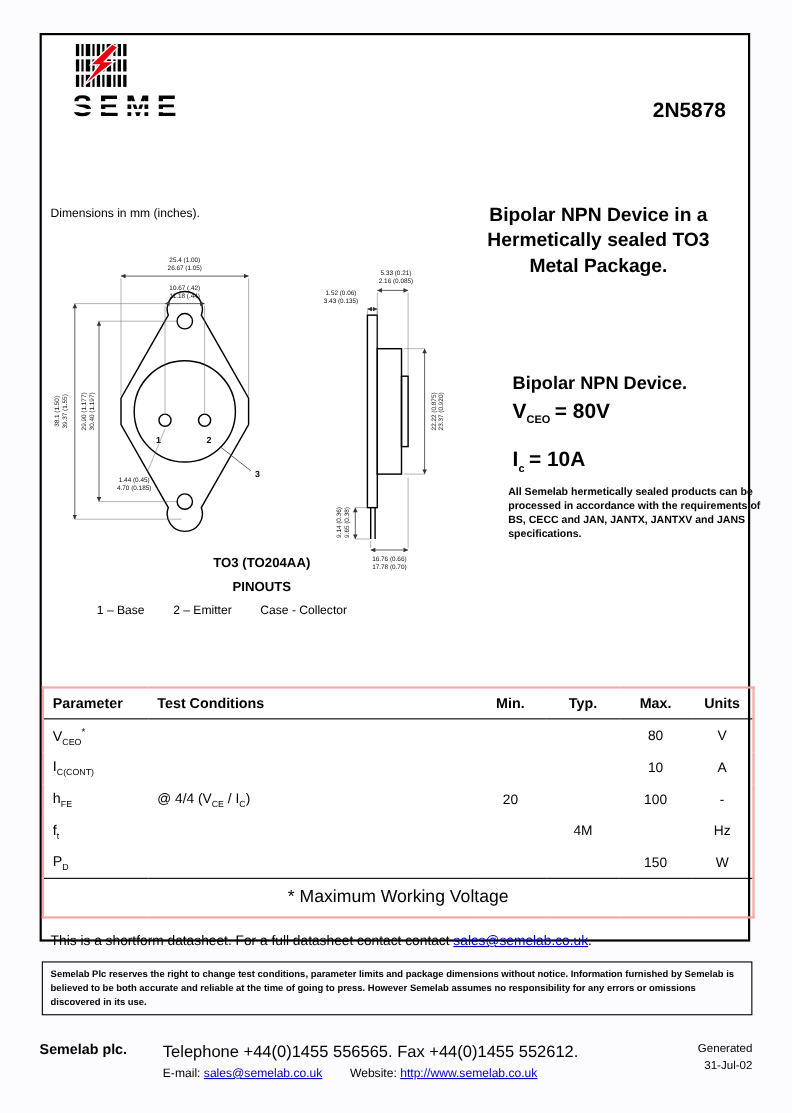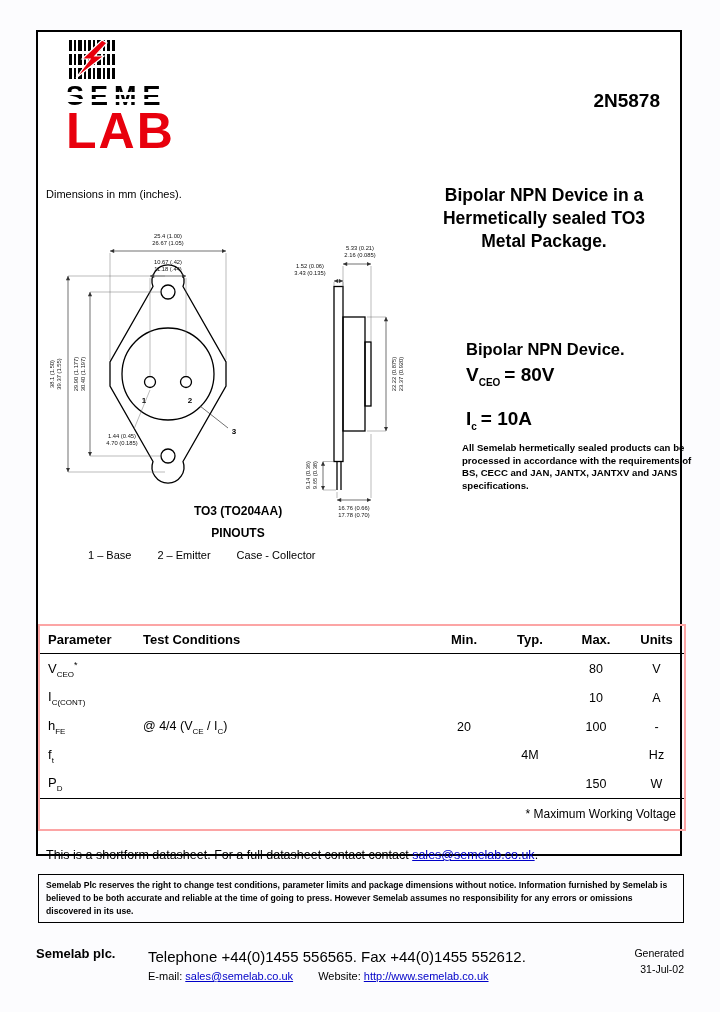--- a/index.html
+++ b/index.html
@@ -42,21 +42,21 @@
   .pinout-row{position:absolute;left:50px;top:517px;display:flex;gap:26px;font-size:11px;}
 
   table.spec{position:absolute;left:0;top:592px;width:646px;border:2px solid #fca5a5;border-collapse:collapse;box-sizing:border-box;table-layout:fixed;}
   table.spec th{font-size:13px;font-weight:bold;text-align:center;padding:6px 8px;border-bottom:1.6px solid #000;}
   table.spec th.al{text-align:left;}
   table.spec td{font-size:12.5px;text-align:center;padding:5.5px 8px;vertical-align:middle;}
   table.spec td.al{text-align:left;}
   table.spec td.param{font-size:13px;}
   table.spec sub{font-size:8px;}
   table.spec sup{font-size:9px;}
-  table.spec tfoot td{border-top:1.6px solid #000;font-size:12px;text-align:right;padding:8px;}
+  table.spec tfoot td{border-top:1.6px solid #000;font-size:16px;text-align:center;padding:8px;}
 
   .contact{position:absolute;left:8px;top:816px;font-size:12.5px;}
   .lnk{color:#0000c8;text-decoration:underline;cursor:pointer;}
   .disclaimer{position:absolute;left:0;top:842px;width:646px;box-sizing:border-box;border:1.5px solid #000;padding:4px 7px;font-size:8.6px;font-weight:bold;line-height:1.5;}
 
   .footer-company{position:absolute;left:36px;top:946px;font-size:13px;font-weight:bold;}
   .footer-phone{position:absolute;left:148px;top:948px;font-size:15px;}
   .footer-contacts{position:absolute;left:148px;top:970px;font-size:11px;}
   .footer-contacts .ws{margin-left:22px;}
   .generated{position:absolute;right:36px;top:946px;text-align:right;font-size:10.5px;line-height:1.5;}
@@ -81,21 +81,20 @@
           <rect x="38" y="0" width="3" height="11"></rect>
             <rect x="43" y="0" width="3" height="11"></rect>
         </g>
       </defs>
       <use href="#bcr" y="0"></use>
         <use href="#bcr" y="14"></use>
         <use href="#bcr" y="28"></use>
       <path d="M33 0 L13 19 L21 19 L7 38 L35 16 L26 16 L38 3 Z" fill="#e8000d" stroke="#fff" stroke-width="1.2"></path>
     </svg>
     <div class="seme">SEME</div>
-    <div class="lab">LAB</div>
   </div>
 
   <div class="partnum">2N5878</div>
 
   <div class="dims-note">Dimensions in mm (inches).</div>
 
   <div class="doc-title">
     <div>Bipolar NPN Device in a</div>
     <div>Hermetically sealed TO3</div>
     <div>Metal Package.</div>

